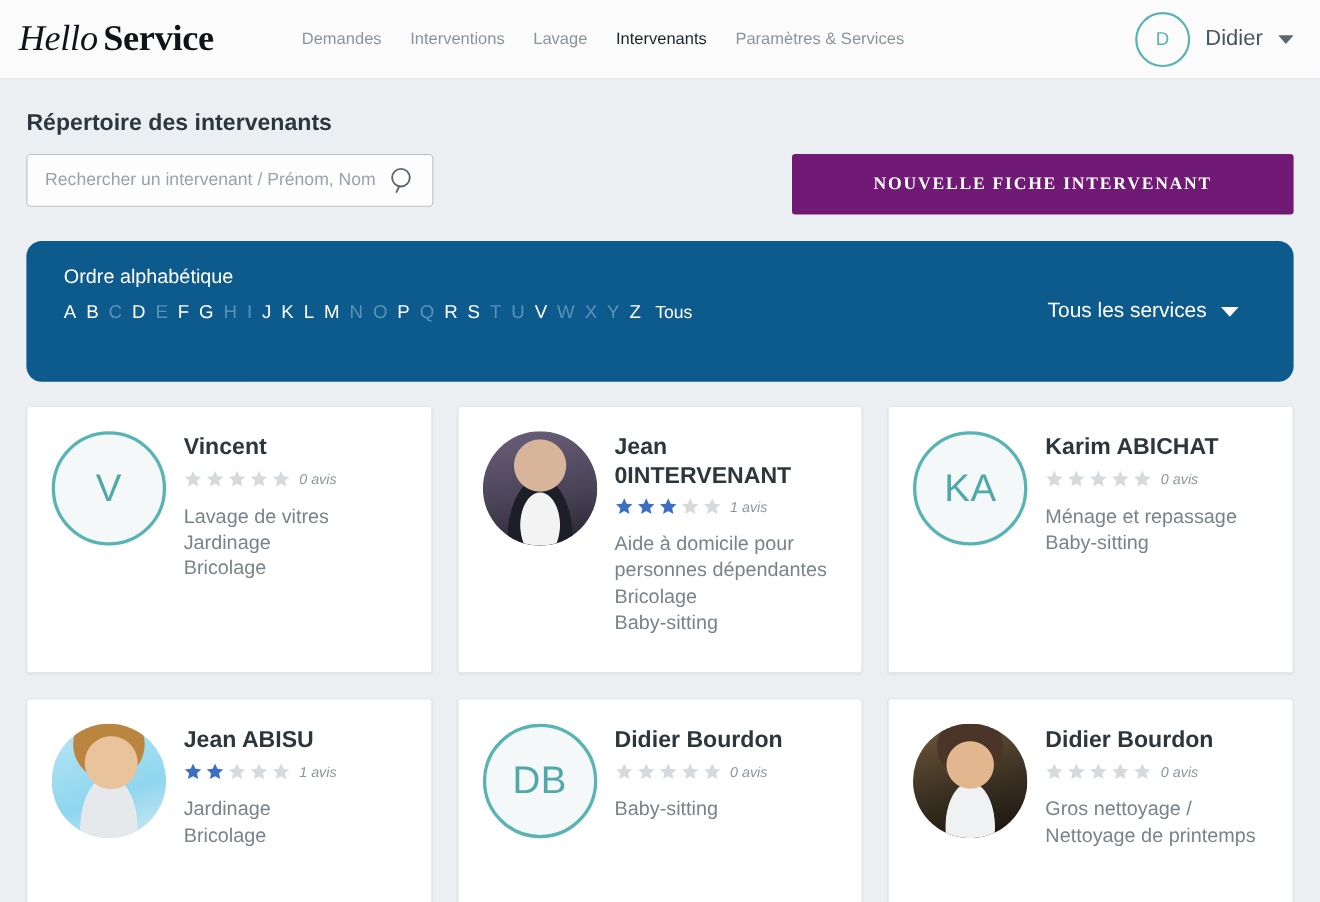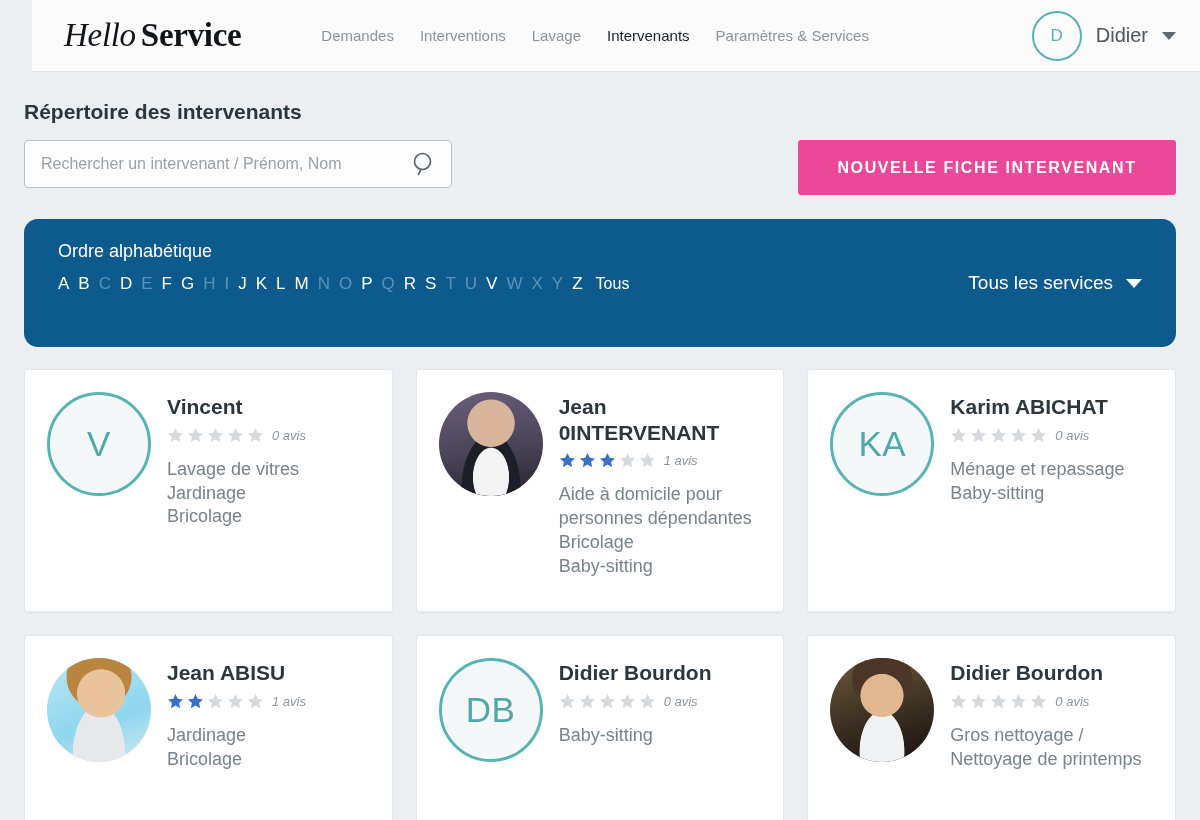--- a/index.html
+++ b/index.html
@@ -10,22 +10,21 @@
     background:#eceff1;
     font-family:"Liberation Sans", sans-serif;
     color:#37474f;
   }
 
   
   .header {
     height:72px; background:#fbfbfb;
     border-bottom:1px solid #dfe3e6;
     display:flex; align-items:center;
-    padding:0 24px 0 32px;
-    margin-left:32px;
+    padding:0 24px 0 17px;
   }
   .logo { font-family:"Liberation Serif", serif; font-size:33px; color:#101418; white-space:nowrap; letter-spacing:-.3px; }
   .logo .l1 { font-style:italic; font-weight:400; }
   .logo .l2 { font-weight:700; margin-left:5px; }
   .nav { display:flex; align-items:center; gap:26px; margin-left:80px; }
   .nav-item { font-size:15px; color:#8a949c; white-space:nowrap; cursor:pointer; }
   .nav-item.active { color:#1c2429; }
   .user { margin-left:auto; display:flex; align-items:center; gap:14px; }
   .avatar-initial {
     width:50px; height:50px; border-radius:50%;
@@ -35,51 +34,51 @@
   }
   .user-name { font-size:20px; color:#4b555c; }
   .caret { width:0;height:0;border-left:7px solid transparent;border-right:7px solid transparent;border-top:8px solid #5b666e; }
 
   
   .page { padding:28px 24px 0 24px; }
   .page-title { font-size:21px; font-weight:700; color:#2b363d; margin:0 0 16px 0; }
 
   .toolbar { display:flex; align-items:flex-start; justify-content:space-between; }
   .search-box {
-    width:428px; height:48px; background:#fdfdfd;
+    width:370px; height:48px; background:#fdfdfd;
     border:1px solid #b9c0c5; border-radius:4px;
     display:flex; align-items:center; padding:0 14px;justify-content:space-between;
   }
   .search-box input {
     flex:1; border:0; outline:0; background:transparent;
     font-family:"Liberation Sans", sans-serif;
     font-size:16px; color:#46525a;
   }
   .search-box input::placeholder { color:#9aa2a8; }
   .search-icon { width:26px; height:26px; flex:0 0 26px; }
 
   .new-btn {
-    width:378px; height:55px; background:#ec4899; border:0; border-radius:3px;
-    color:#ffffff; font-family:Liberation Sans, sans-serif;
+    width:456px; height:55px; background:#701a75; border:0; border-radius:3px;
+    color:#ffffff; font-family:Liberation Serif, serif;
     font-size:16px; font-weight:700; letter-spacing:1.6px; cursor:pointer;
   }
 
   
   .alpha-bar {
     margin-top:24px; background:#0d5a8c; border-radius:14px;
     padding:22px 34px 24px 34px; position:relative;
     min-height:128px;
   }
   .alpha-title { color:#ffffff; font-size:18px; margin-bottom:12px; }
   .alpha-letters { display:flex; align-items:baseline; gap:9px; flex-wrap:wrap; }
   .letter { font-size:17px; color:#ffffff; cursor:pointer; }
   .letter.dim { color:#5b93b8; }
   .letter.tous { font-size:16px; margin-left:4px; }
   .services-select {
-    position:absolute; right:34px; top:50%; transform:translateY(-50%);
+    position:absolute; right:50px; top:50%; transform:translateY(-50%);
     display:flex; align-items:center; gap:13px; cursor:pointer;
   }
   .services-select .label { color:#ffffff; font-size:19px; }
   .services-select .caret-w { width:0;height:0;border-left:8px solid transparent;border-right:8px solid transparent;border-top:9px solid #ffffff; }
 
   
   .cards { margin-top:22px; display:grid; grid-template-columns:repeat(3, 1fr); gap:23px; }
   .card {
     background:#ffffff; border:1px solid #e4e8ea; border-radius:3px;
     box-shadow:0 1px 2px rgba(0,0,0,.05);

